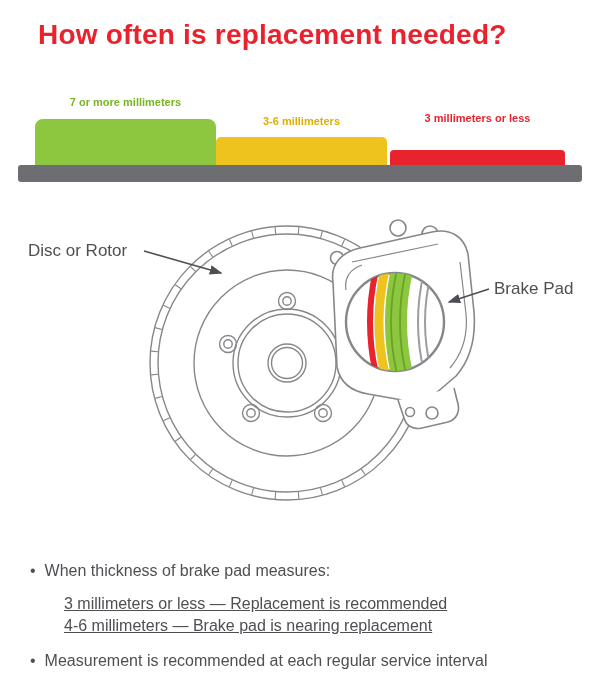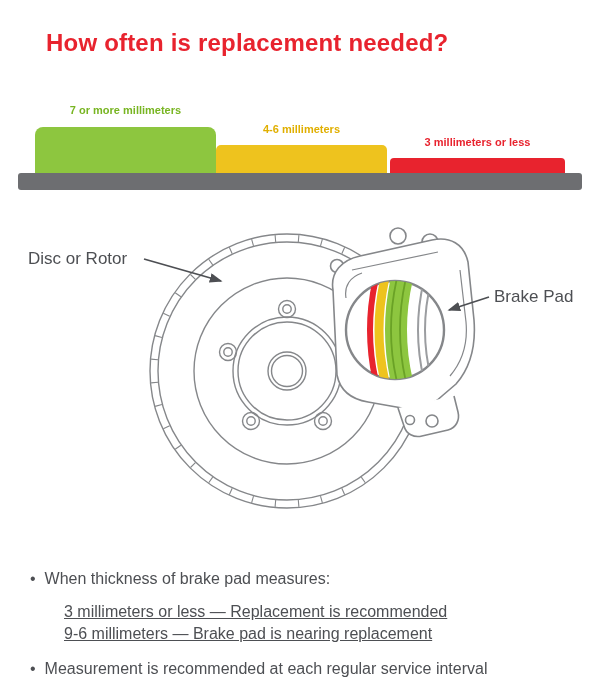--- a/index.html
+++ b/index.html
@@ -5,42 +5,42 @@
   html,body{margin:0;padding:0;background:#ffffff;}
   body{
     width:600px;height:686px;overflow:hidden;
     font-family:"Liberation Sans","DejaVu Sans",sans-serif;
     color:#4d4f53;
   }
   .page{position:relative;width:600px;height:686px;}
 
   
   h1.title{
-    margin:16px;padding:10px 0 0 30px;
-    font-size:24px;line-height:34px;font-weight:bold;
+    margin:8px;padding:10px 0 0 30px;
+    font-size:28px;line-height:34px;font-weight:bold;
     letter-spacing:.2px;color:#e8232e;
   }
 
   
   .gauge{position:relative;height:94px;margin:36px 18px 0 18px;}
   .gauge .base{
     position:absolute;left:0;right:0;bottom:0;height:17px;
     background:#6d6e71;border-radius:3px;
   }
   .gauge .bar{position:absolute;bottom:16px;}
   .bar.green{left:17px;width:181px;height:47px;background:#8dc63f;border-radius:8px 8px 0 0;}
   .bar.yellow{left:198px;width:171px;height:29px;background:#eec31e;border-radius:5px 5px 0 0;}
   .bar.red{left:372px;width:175px;height:16px;background:#e8232e;border-radius:4px 4px 0 0;}
   .bar-label{
     position:absolute;font-weight:bold;font-size:11px;line-height:15px;
     text-align:center;white-space:nowrap;
   }
   .lbl-green{left:17px;width:181px;bottom:72px;color:#78b522;}
   .lbl-yellow{left:198px;width:171px;bottom:53px;color:#e0af00;}
-  .lbl-red{left:372px;width:175px;bottom:40px;color:#e8232e;}
+  .lbl-red{left:372px;width:175px;bottom:56px;color:#e8232e;}
 
   
   .diagram{display:block;margin-top:10px;}
   .diagram text{font-family:"Liberation Sans","DejaVu Sans",sans-serif;font-size:17px;fill:#4d4f53;}
 
   
   .notes{padding:8px 28px 0 30px;font-size:16px;line-height:21px;color:#4d4f53;}
   .bullet{display:flex;margin-top:14px;}
   .bullet .dot{margin-right:9px;}
   .threshold-list{margin:12px 0 0 34px;}
@@ -48,21 +48,21 @@
 </style>
 </head>
 <body>
 
 <div class="page">
 
   <h1 class="title">How often is replacement needed?</h1>
 
   <div class="gauge">
     <div class="bar-label lbl-green">7 or more millimeters</div>
-    <div class="bar-label lbl-yellow">4-6 millimeters</div>
+    <div class="bar-label lbl-yellow">3-6 millimeters</div>
     <div class="bar-label lbl-red">3 millimeters or less</div>
     <div class="bar green"></div>
     <div class="bar yellow"></div>
     <div class="bar red"></div>
     <div class="base"></div>
   </div>
 
   <svg class="diagram" width="600" height="346" viewBox="0 0 600 346">
     <defs>
       <marker id="arr" markerWidth="9" markerHeight="8" refX="7" refY="3" orient="auto">
@@ -128,21 +128,21 @@
     </g>
   </svg>
 
   <div class="notes">
     <div class="bullet">
       <span class="dot">•</span>
       <span>When thickness of brake pad measures:</span>
     </div>
     <div class="threshold-list">
       <div>3 millimeters or less — Replacement is recommended</div>
-      <div>9-6 millimeters — Brake pad is nearing replacement</div>
+      <div>4-6 millimeters — Brake pad is nearing replacement</div>
     </div>
     <div class="bullet">
       <span class="dot">•</span>
       <span>Measurement is recommended at each regular service interval</span>
     </div>
   </div>
 
 </div>
 
 </body></html>

